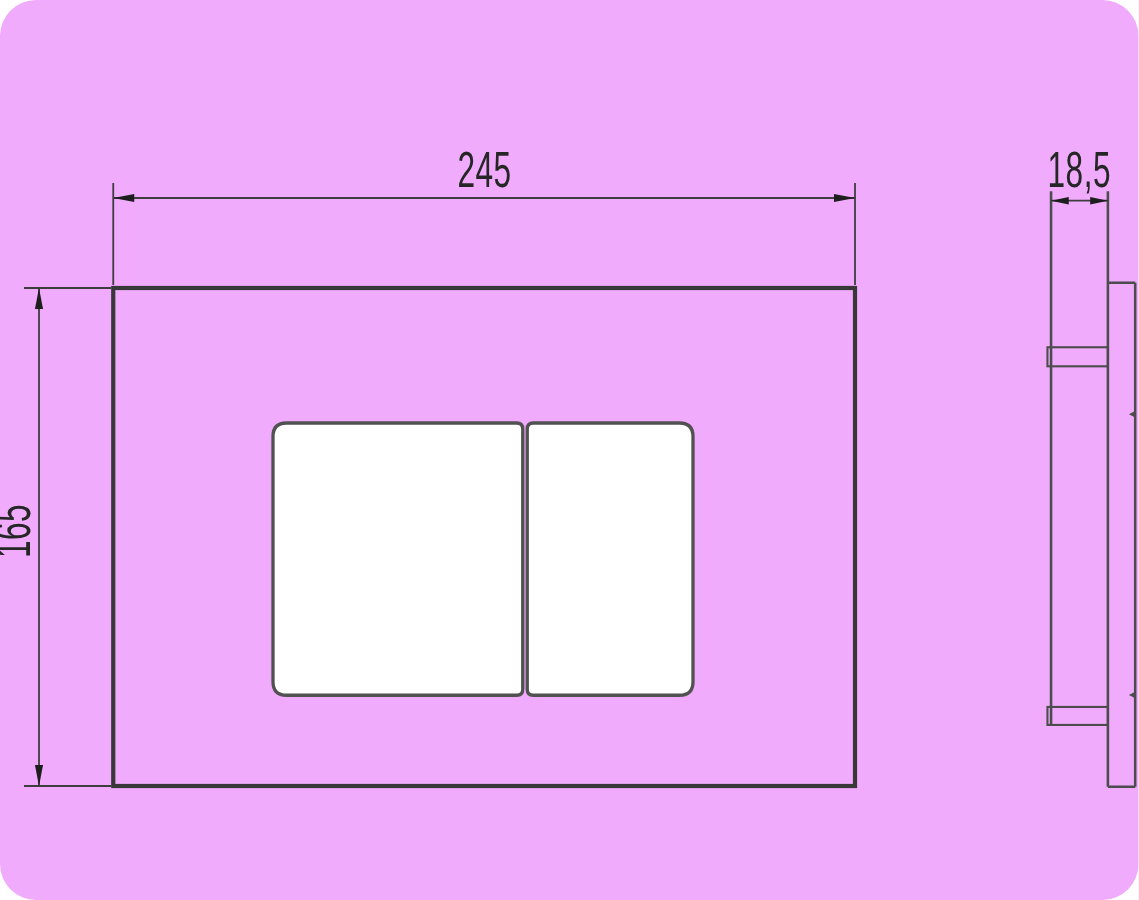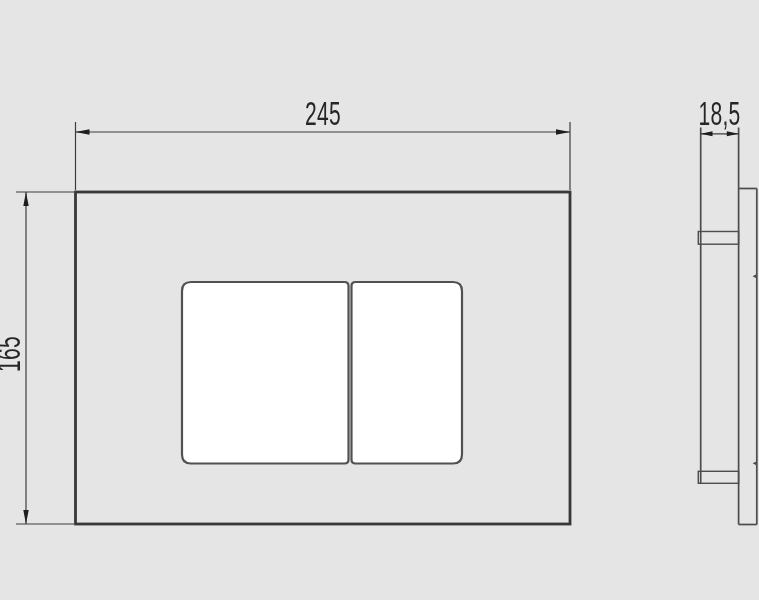--- a/index.html
+++ b/index.html
@@ -4,22 +4,23 @@
 <style>
   html, body {
     margin: 0;
     padding: 0;
     background: #ffffff;
   }
   .canvas-wrap {
     position: relative;
     width: 759px;
     height: 600px;
-    background: #e5e5e5;
+    background: #f0abfc;
     font-family: "Liberation Sans", sans-serif;
+    border-radius: 24px;
   }
   svg { display: block; }
 
   
   .plate-outline   { fill: none; stroke: #383838; stroke-width: 2.8; }
   .button-outline  { fill: #ffffff; stroke: #515151; stroke-width: 2.2; }
   .side-line       { fill: none; stroke: #4c4c4c; stroke-width: 1.7; }
   .side-band       { fill: none; stroke: #4c4c4c; stroke-width: 1.4; }
   .clip-tick       { fill: #4c4c4c; stroke: none; }
 

